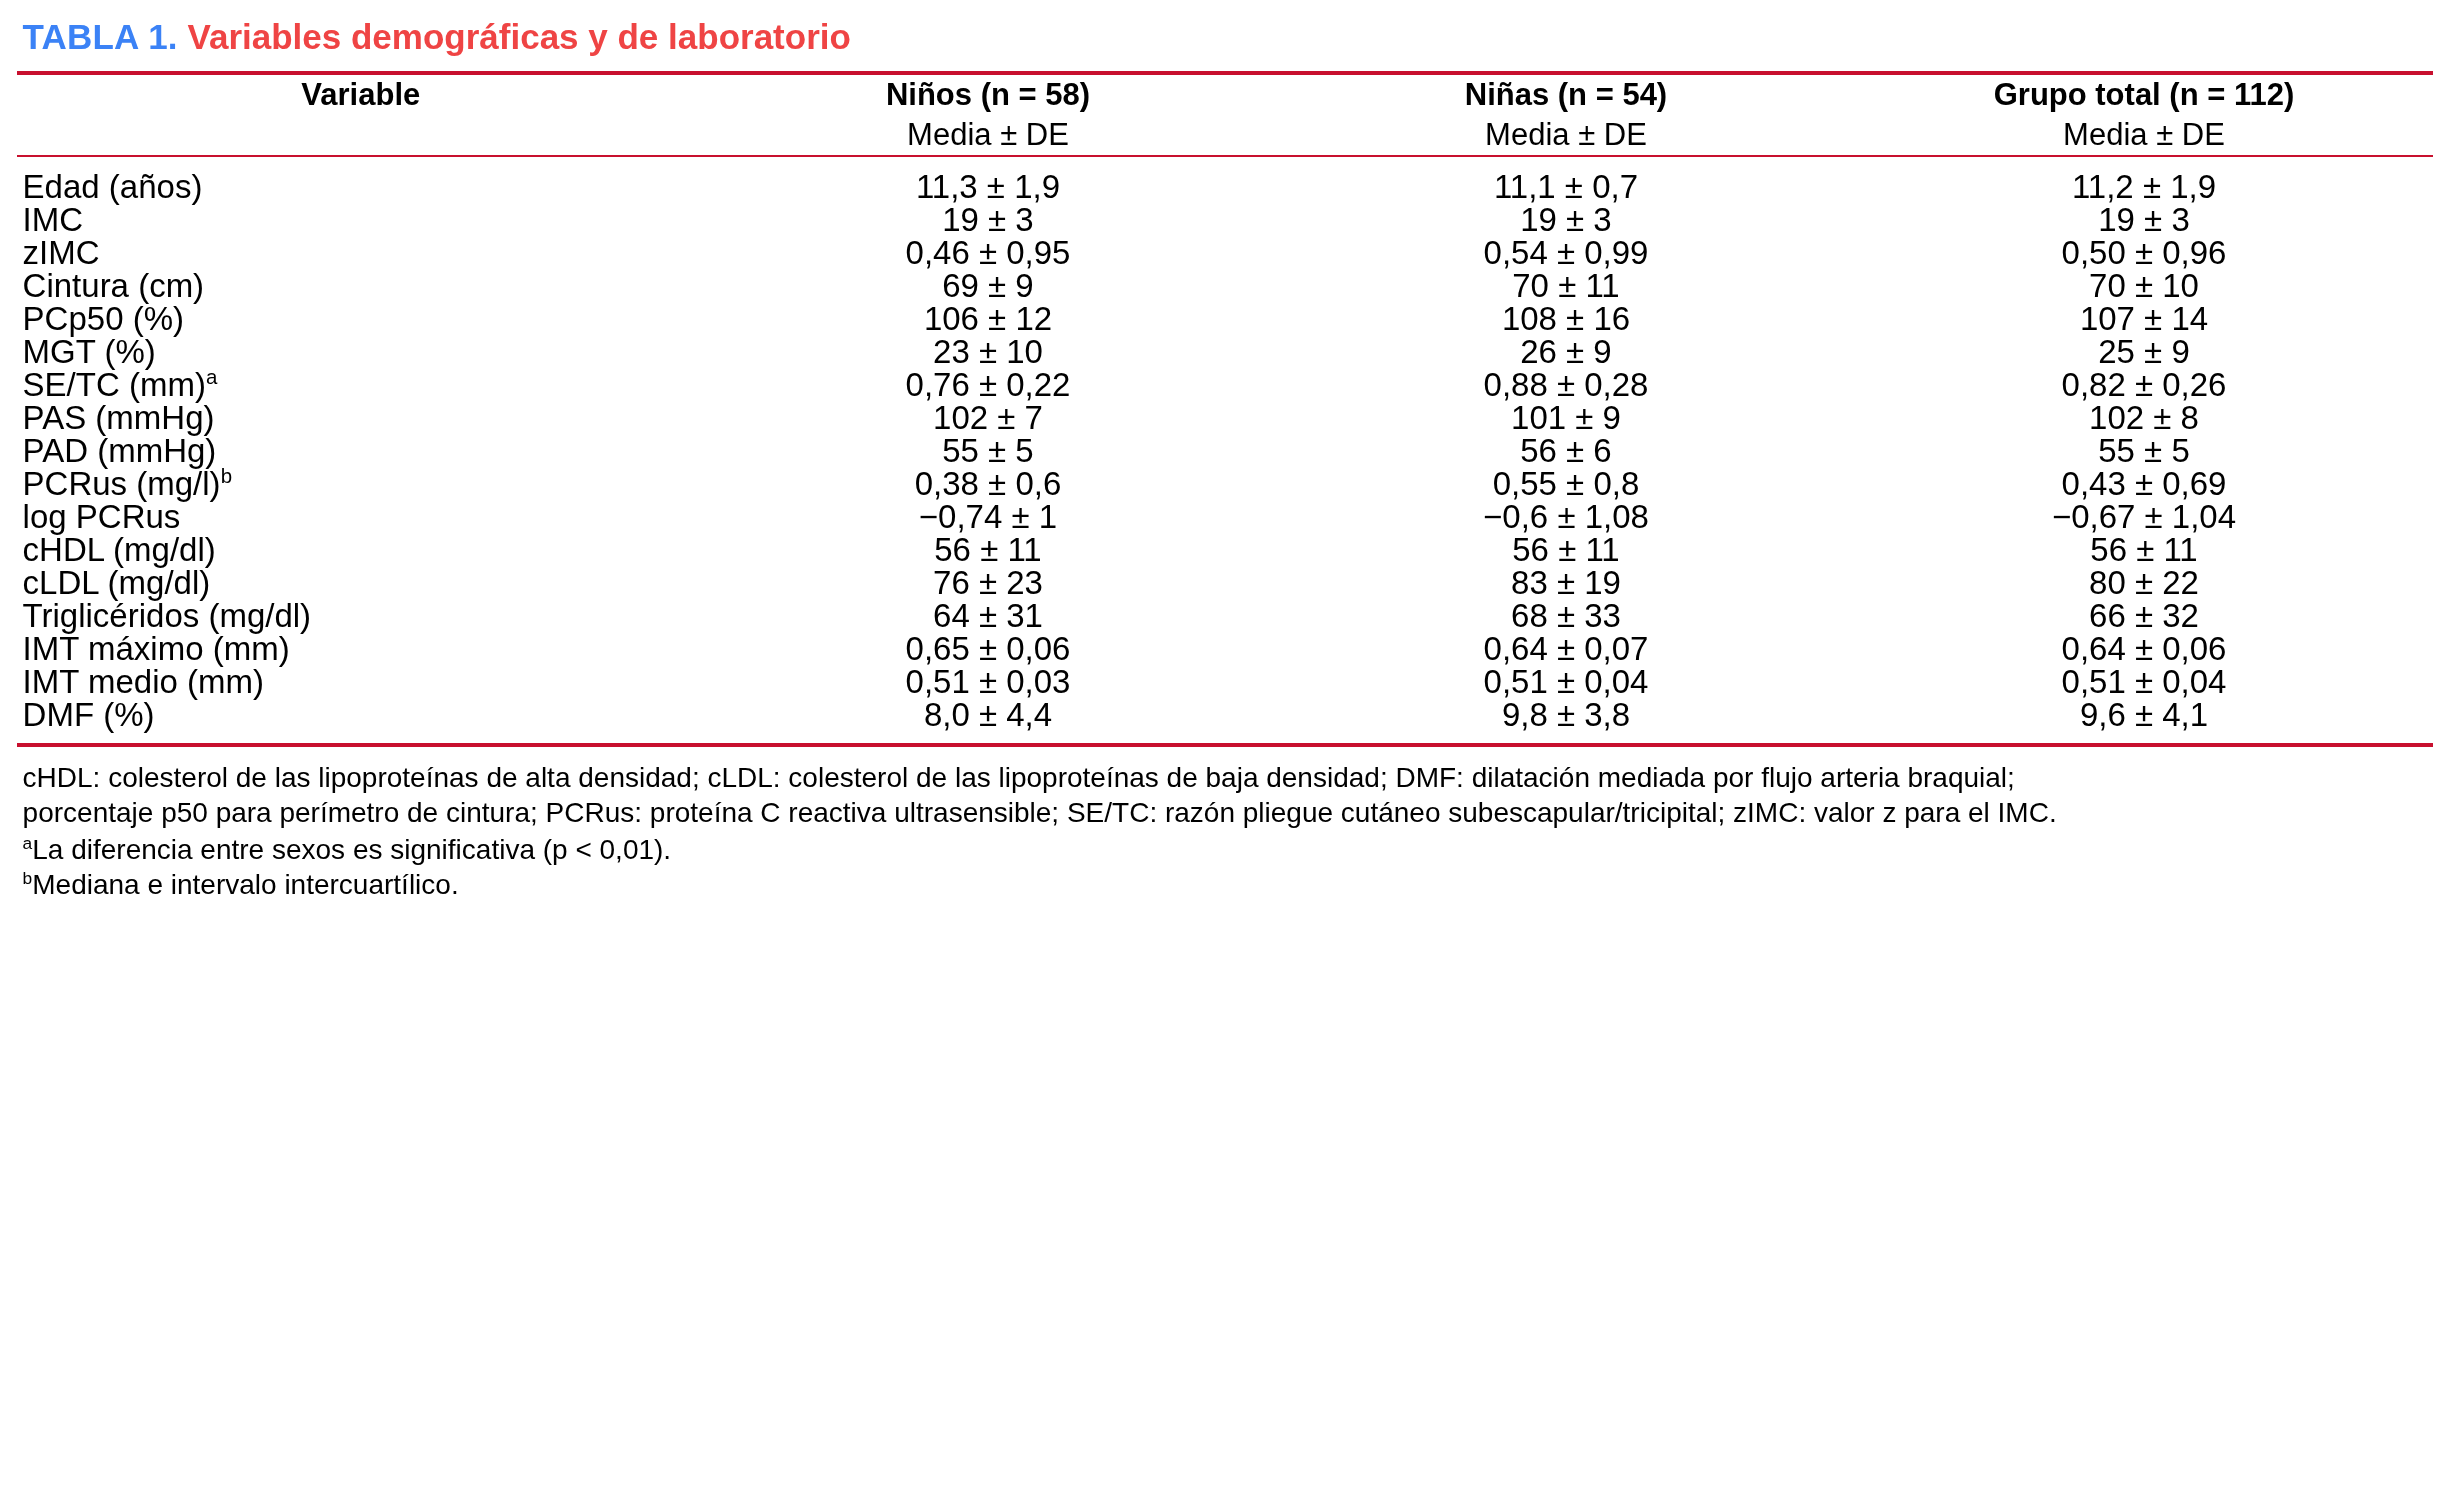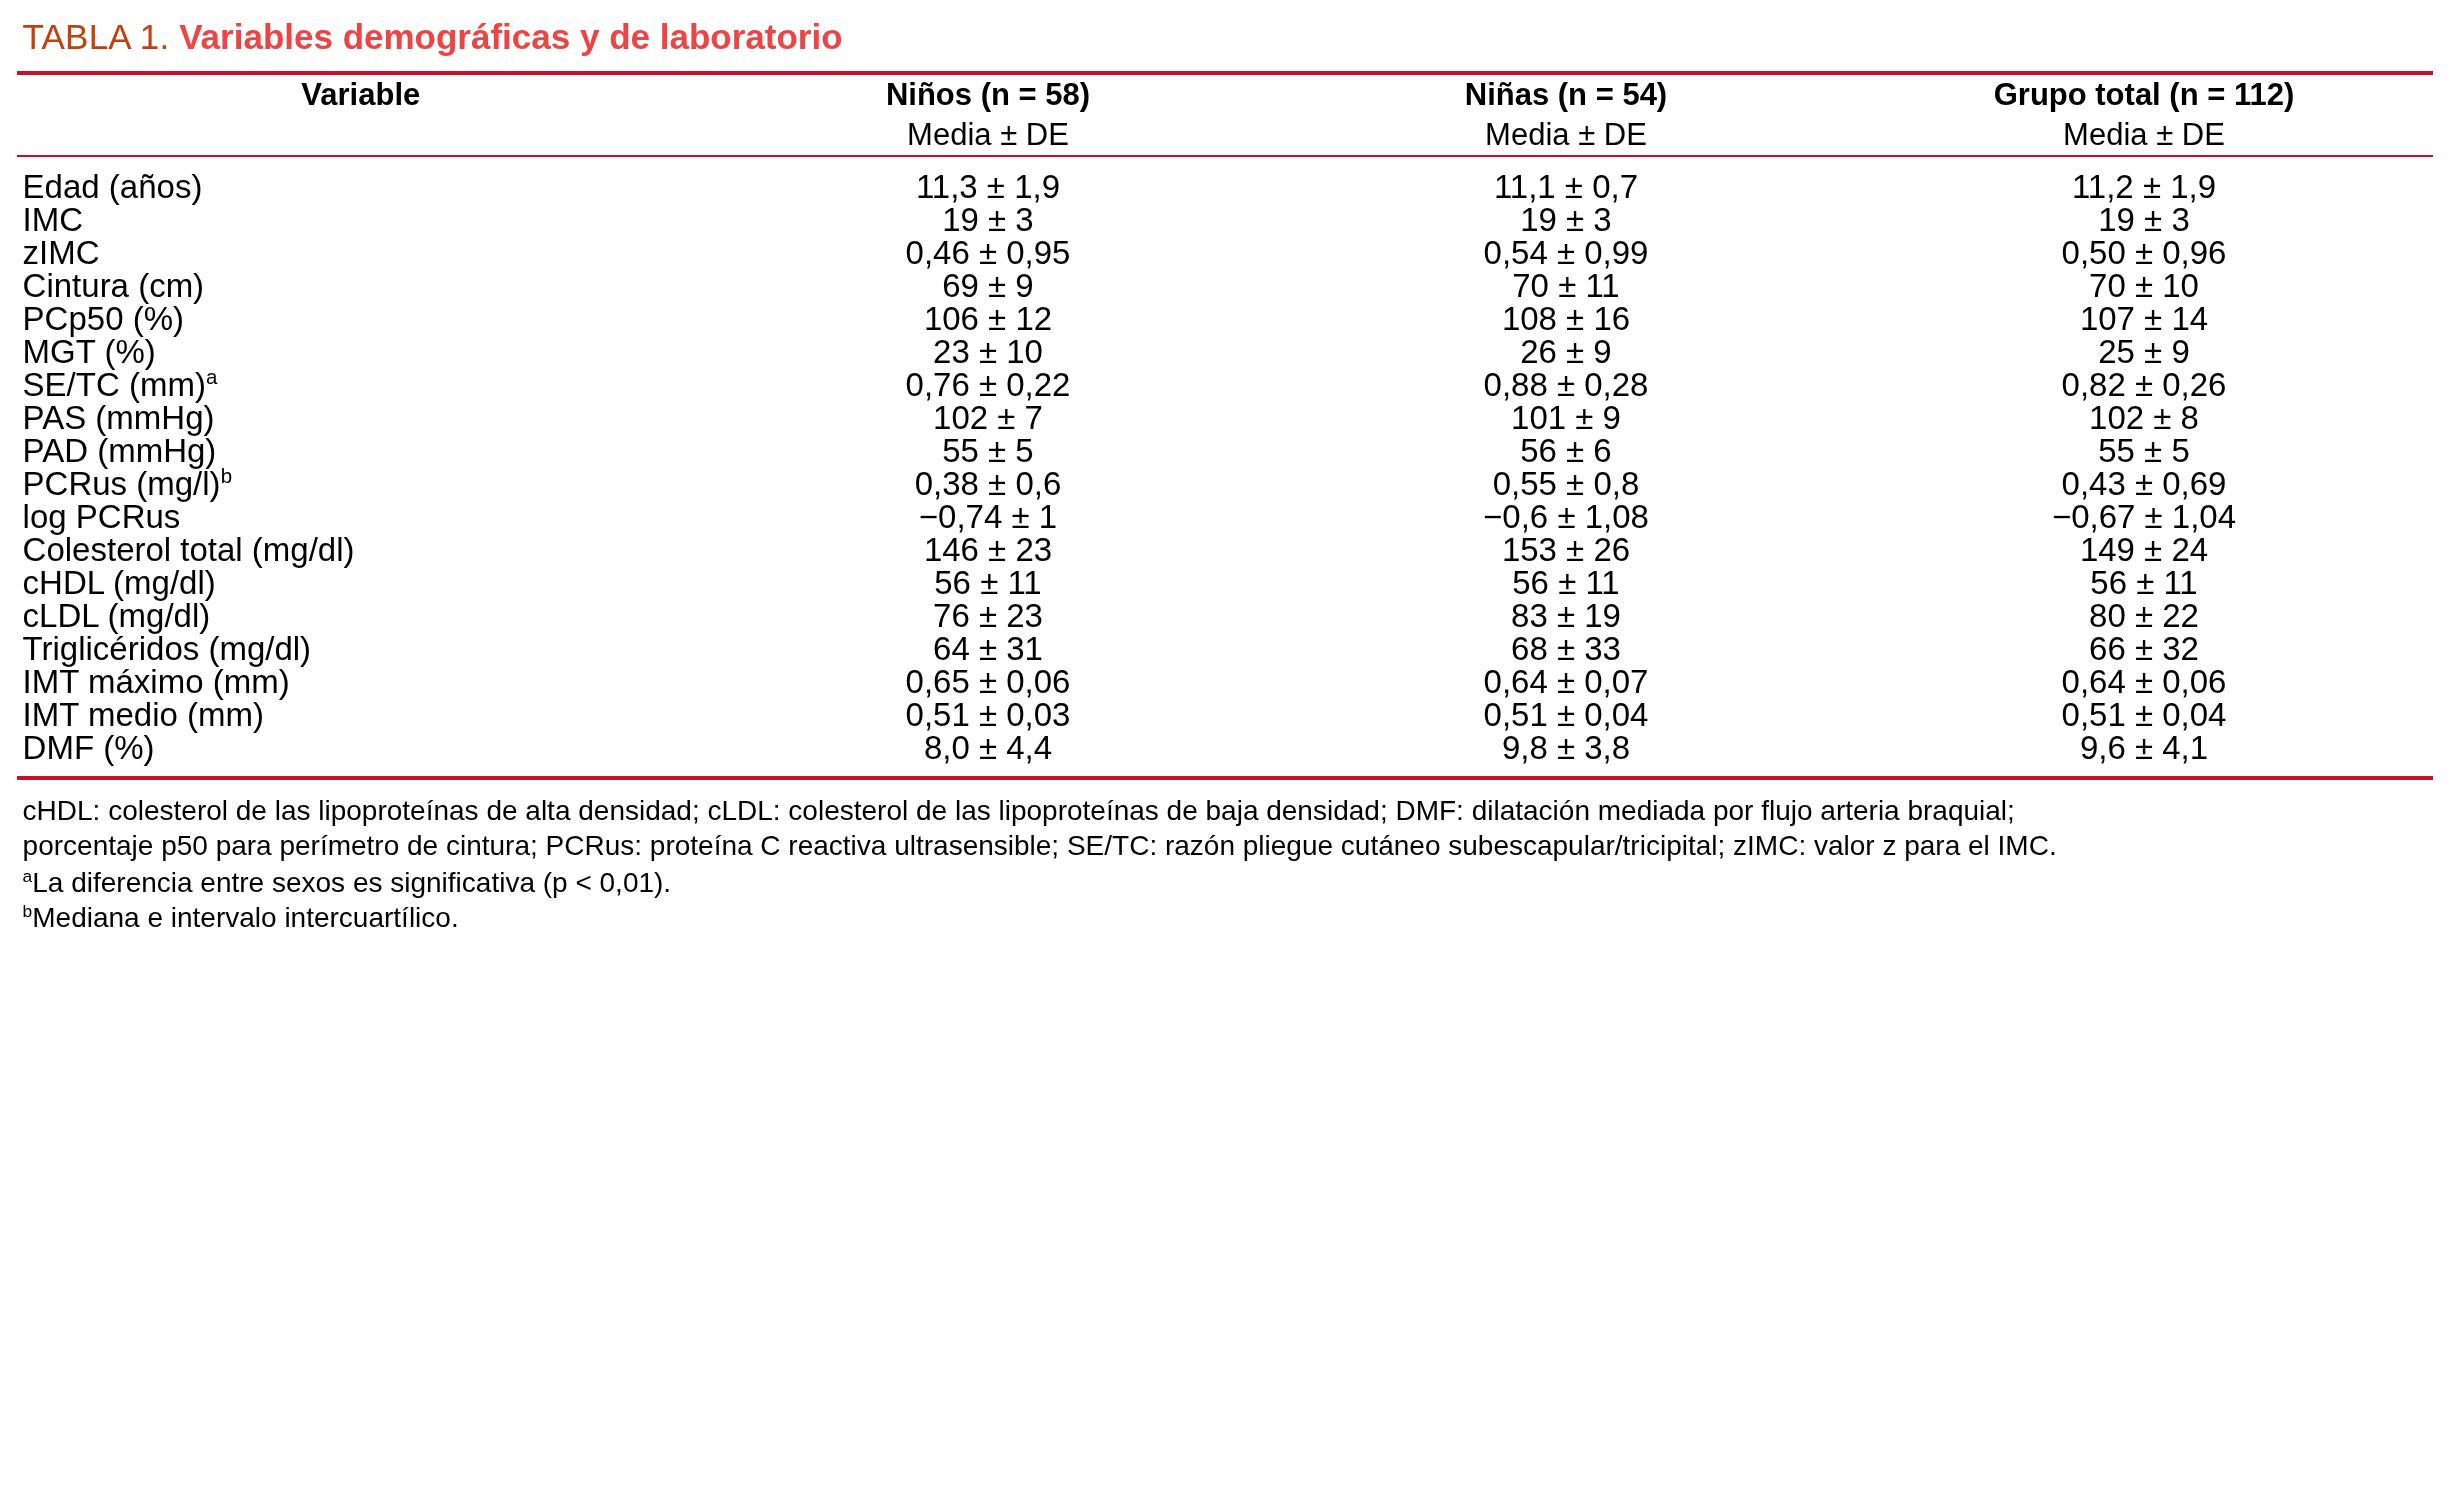--- a/index.html
+++ b/index.html
@@ -20,22 +20,22 @@
   }
 
   
   .table-title {
     font-size: 35px;
     line-height: 1.12;
     padding: 3.7px 0 15px 5.6px;
     white-space: nowrap;
   }
   .table-title .tab-label {
-    color: #c2410c;
-    font-weight: 400;
+    color: #3b82f6;
+    font-weight: 700;
     letter-spacing: 0.2px;
   }
   .table-title .tab-caption {
     color: #ef4444;
     font-weight: bold;
   }
 
   .rule-thick {
     border-top: 4.7px solid #c8102e;
     width: 100%;
@@ -226,26 +226,20 @@
         <td class="cell-var"><span>PCRus (mg/l)</span><sup>b</sup></td>
         <td class="cell-num">0,38 ± 0,6</td>
         <td class="cell-num">0,55 ± 0,8</td>
         <td class="cell-num">0,43 ± 0,69</td>
       </tr>
       <tr>
         <td class="cell-var"><span>log PCRus</span></td>
         <td class="cell-num">−0,74 ± 1</td>
         <td class="cell-num">−0,6 ± 1,08</td>
         <td class="cell-num">−0,67 ± 1,04</td>
-      </tr>
-      <tr>
-        <td class="cell-var"><span>Colesterol total (mg/dl)</span></td>
-        <td class="cell-num">146 ± 23</td>
-        <td class="cell-num">153 ± 26</td>
-        <td class="cell-num">149 ± 24</td>
       </tr>
       <tr>
         <td class="cell-var"><span>cHDL (mg/dl)</span></td>
         <td class="cell-num">56 ± 11</td>
         <td class="cell-num">56 ± 11</td>
         <td class="cell-num">56 ± 11</td>
       </tr>
       <tr>
         <td class="cell-var"><span>cLDL (mg/dl)</span></td>
         <td class="cell-num">76 ± 23</td>

